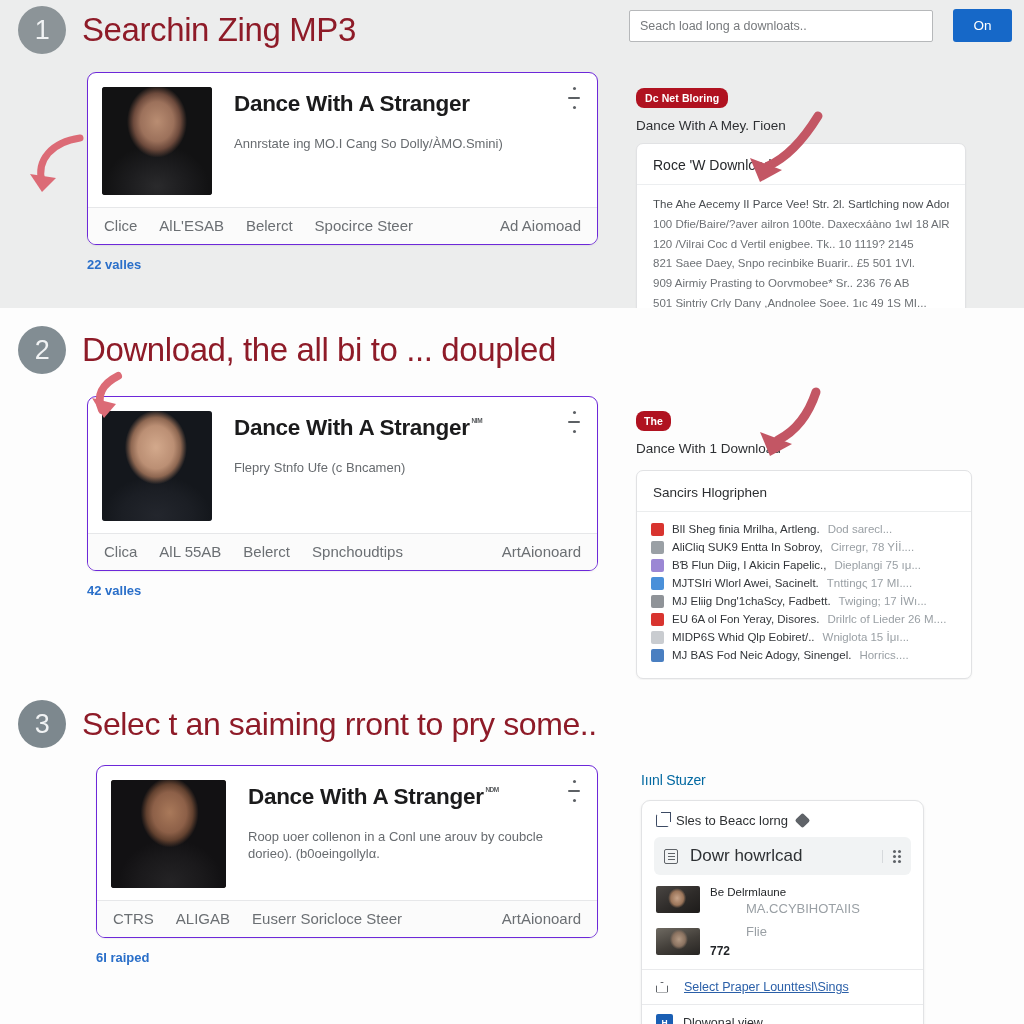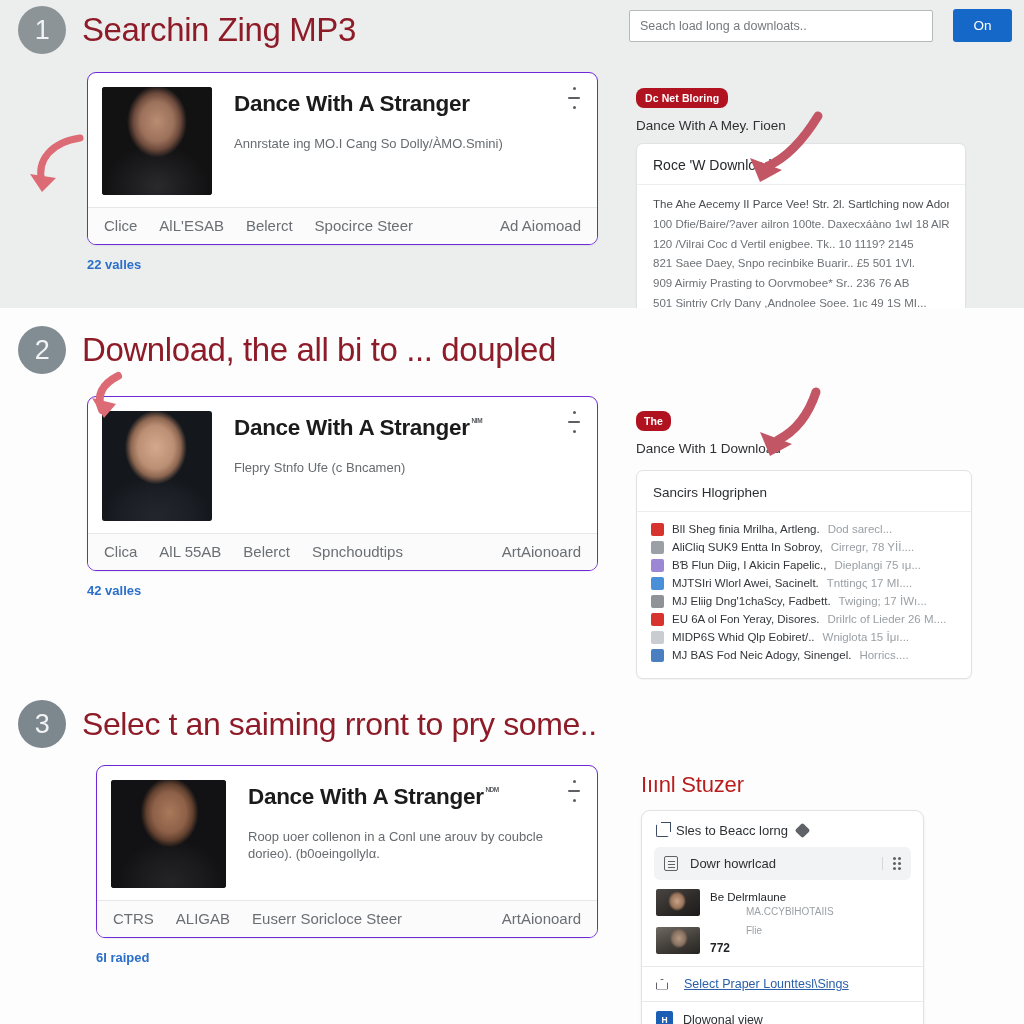--- a/index.html
+++ b/index.html
@@ -301,22 +301,22 @@
   .licon {
     flex: 0 0 auto;
     width: 13px; height: 13px;
     border-radius: 2px;
   }
   .ltext { color: #33363a; filter: blur(0.25px); }
   .lmeta { color: #9aa0a5; filter: blur(0.3px); }
 
   
   .s3-title {
-    font-size: 22px;
-    color: #b91c1c;
+    font-size: 14px;
+    color: #0369a1;
     letter-spacing: -0.2px;
   }
   .s3-panel {
     margin-top: 12px;
     background: #ffffff;
     border: 1px solid #e2e3e5;
     border-radius: 9px;
     box-shadow: 0 1px 3px rgba(0,0,0,0.07);
     overflow: hidden;
     width: 283px;
@@ -352,21 +352,21 @@
     border-radius: 2px;
     margin-left: 2px;
   }
   .dl-row {
     margin: 0 12px;
     background: #f1f3f4;
     border-radius: 6px;
     display: flex;
     align-items: center;
     padding: 9px 10px;
-    font-size: 13px;
+    font-size: 17px;
     color: #2d3033;
     gap: 12px;
   }
   .dl-row .grow { flex: 1 1 auto; }
   .doc-icon {
     width: 14px; height: 15px;
     border: 1.4px solid #5f6368;
     border-radius: 2px;
     position: relative;
   }
@@ -408,21 +408,21 @@
     background:
       radial-gradient(ellipse 9px 10px at 48% 45%, #c8a48a 0%, #9a7459 70%, rgba(70,52,42,0) 100%),
       linear-gradient(150deg, #4a4643 0%, #2e2b29 55%, #1d1b1a 100%);
   }
   .tthumb.b {
     background:
       radial-gradient(ellipse 9px 10px at 52% 42%, #b49a84 0%, #8a7260 70%, rgba(60,50,42,0) 100%),
       linear-gradient(160deg, #6f6a62 0%, #423e39 55%, #262422 100%);
   }
   .tname { font-size: 11.5px; font-weight: 400; color: #222528; }
-  .tsub { font-size: 10px; color: #9aa0a5; margin-top: 1px; filter: blur(0.3px); padding-left: 36px; }
+  .tsub { font-size: 13px; color: #9aa0a5; margin-top: 1px; filter: blur(0.3px); padding-left: 36px; }
   .tval { font-size: 12px; font-weight: 700; color: #222528; }
 
   .s3-link-row {
     margin-top: 10px;
     border-top: 1px solid #e9eaec;
     padding: 10px 14px;
     display: flex;
     align-items: center;
     gap: 16px;
     font-size: 12.5px;

